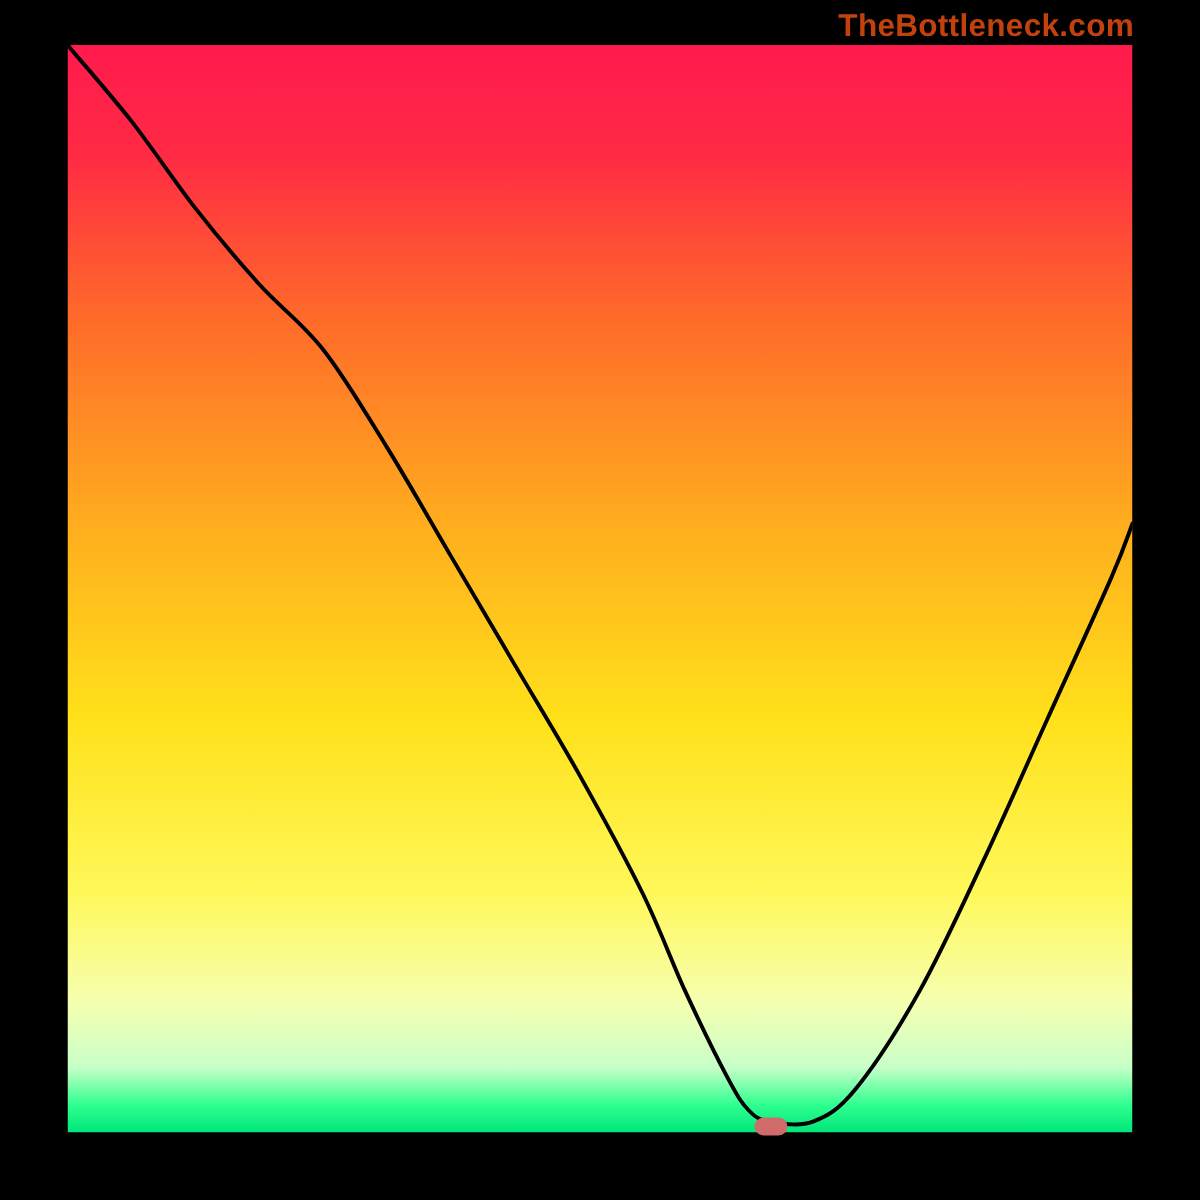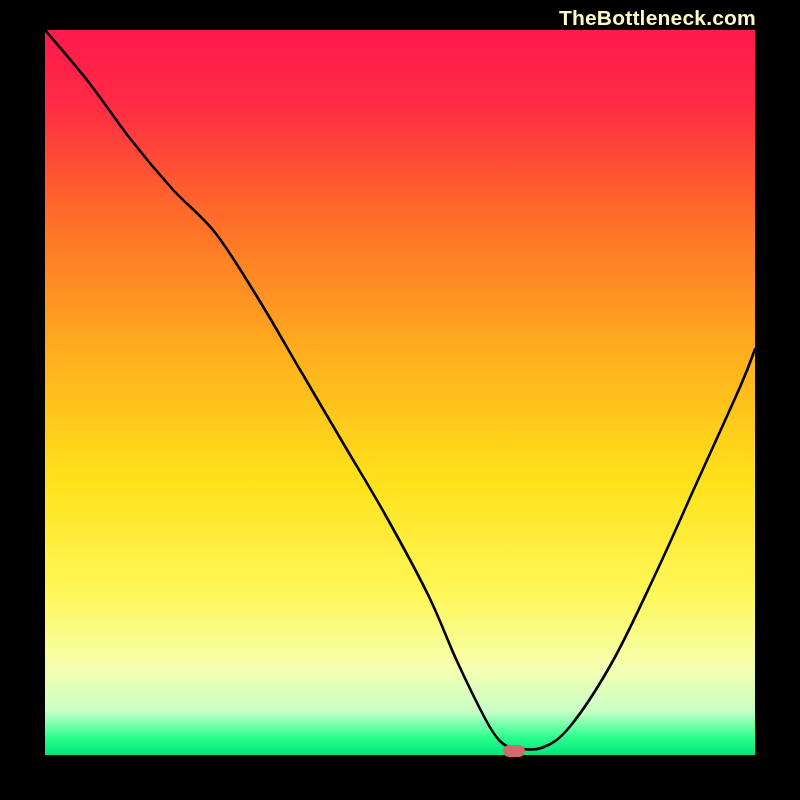--- a/index.html
+++ b/index.html
@@ -2,21 +2,21 @@
 <html><head>
 <meta charset="utf-8">
 <style>
   * { margin: 0; padding: 0; box-sizing: border-box; }
   html, body { width: 800px; height: 800px; background: #000; overflow: hidden; }
   .stage { position: relative; width: 800px; height: 800px; background: #000; }
   .plot-area { position: absolute; left: 45px; top: 30px; width: 710px; height: 725px; }
   .gradient-bg { position: absolute; inset: 0; }
   .curve-layer { position: absolute; inset: 0; }
   .marker { position: absolute; width: 22px; height: 12px; border-radius: 6px; background: #d06b6b; transform: translate(-50%, -50%); }
-  .watermark { position: absolute; top: 6px; right: 44px; font: 600 21px Arial, Helvetica, sans-serif; color: #fef9c3; letter-spacing: 0.2px; }
+  .watermark { position: absolute; top: 6px; right: 44px; font: 600 21px Arial, Helvetica, sans-serif; color: #c2410c; letter-spacing: 0.2px; }
 </style>
 </head>
 <body>
 
 <div class="stage">
 
   <div class="watermark">TheBottleneck.com</div>
 
   <div class="plot-area">
     <svg class="gradient-bg" viewBox="0 0 710 725" preserveAspectRatio="none">

